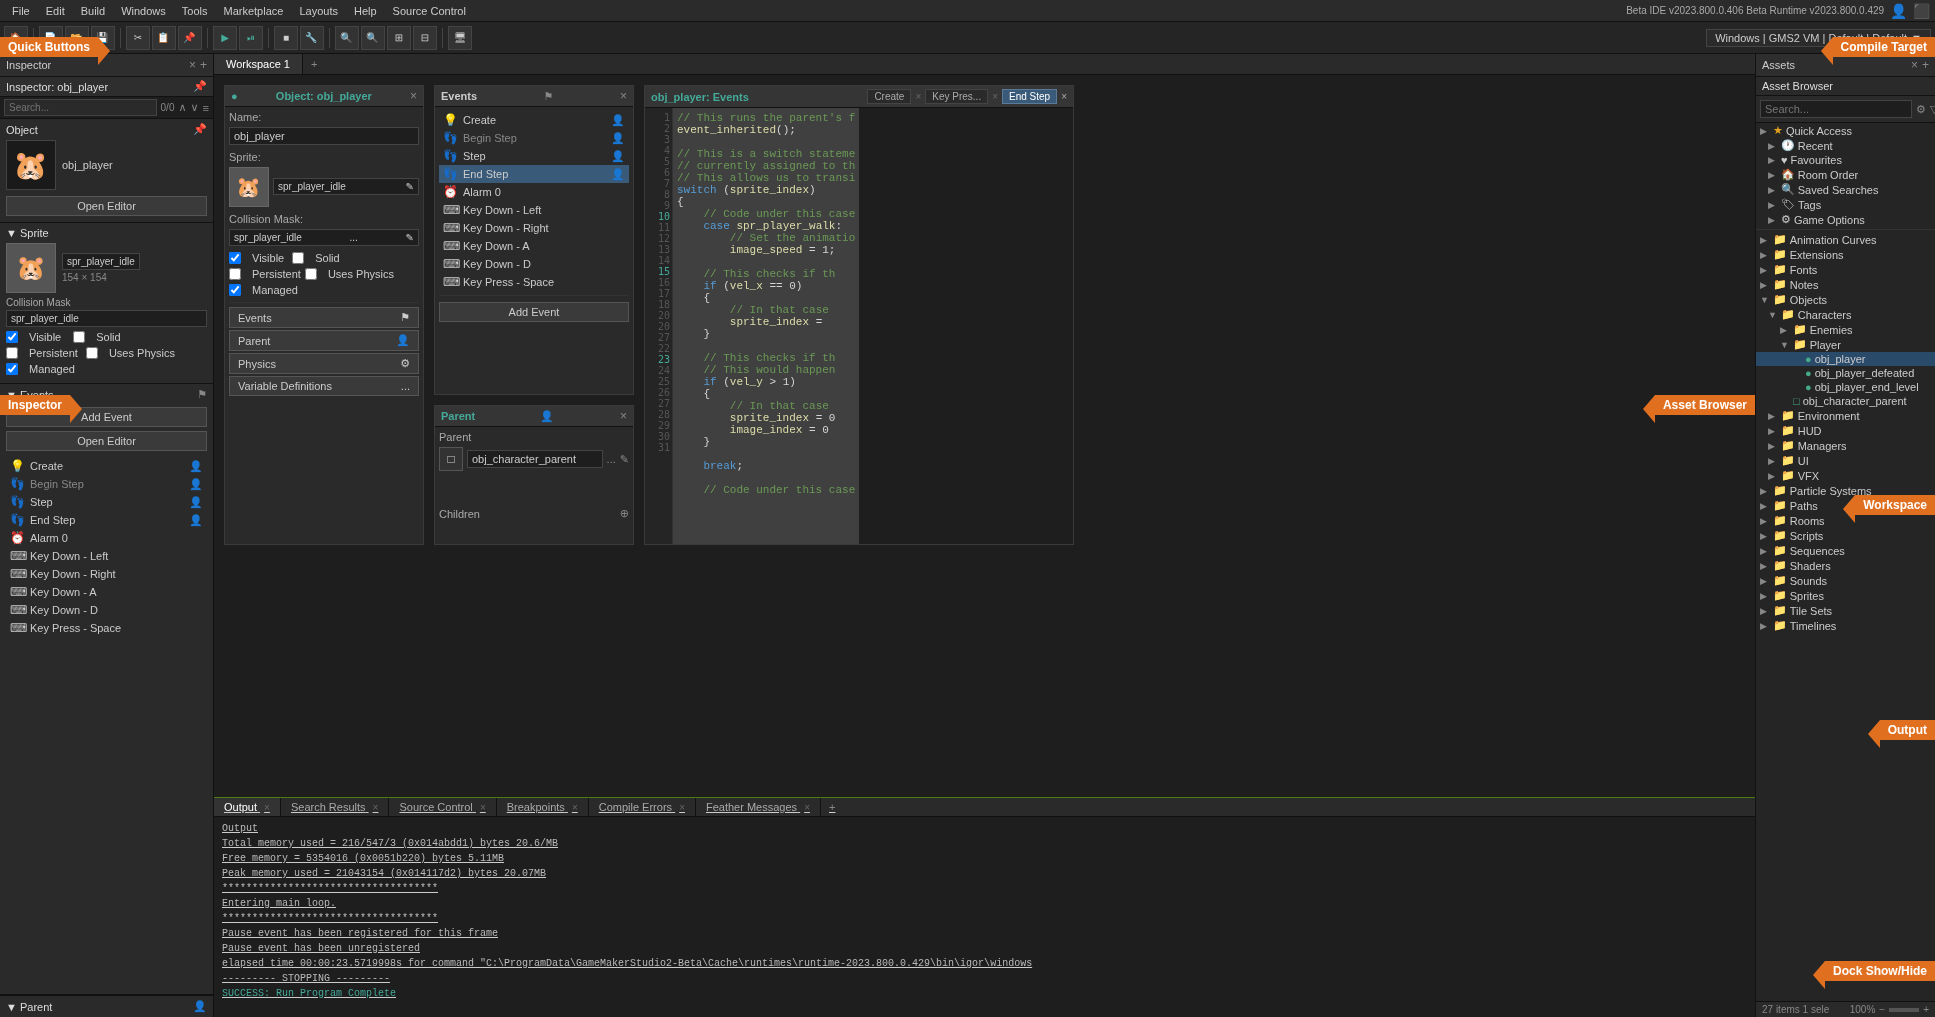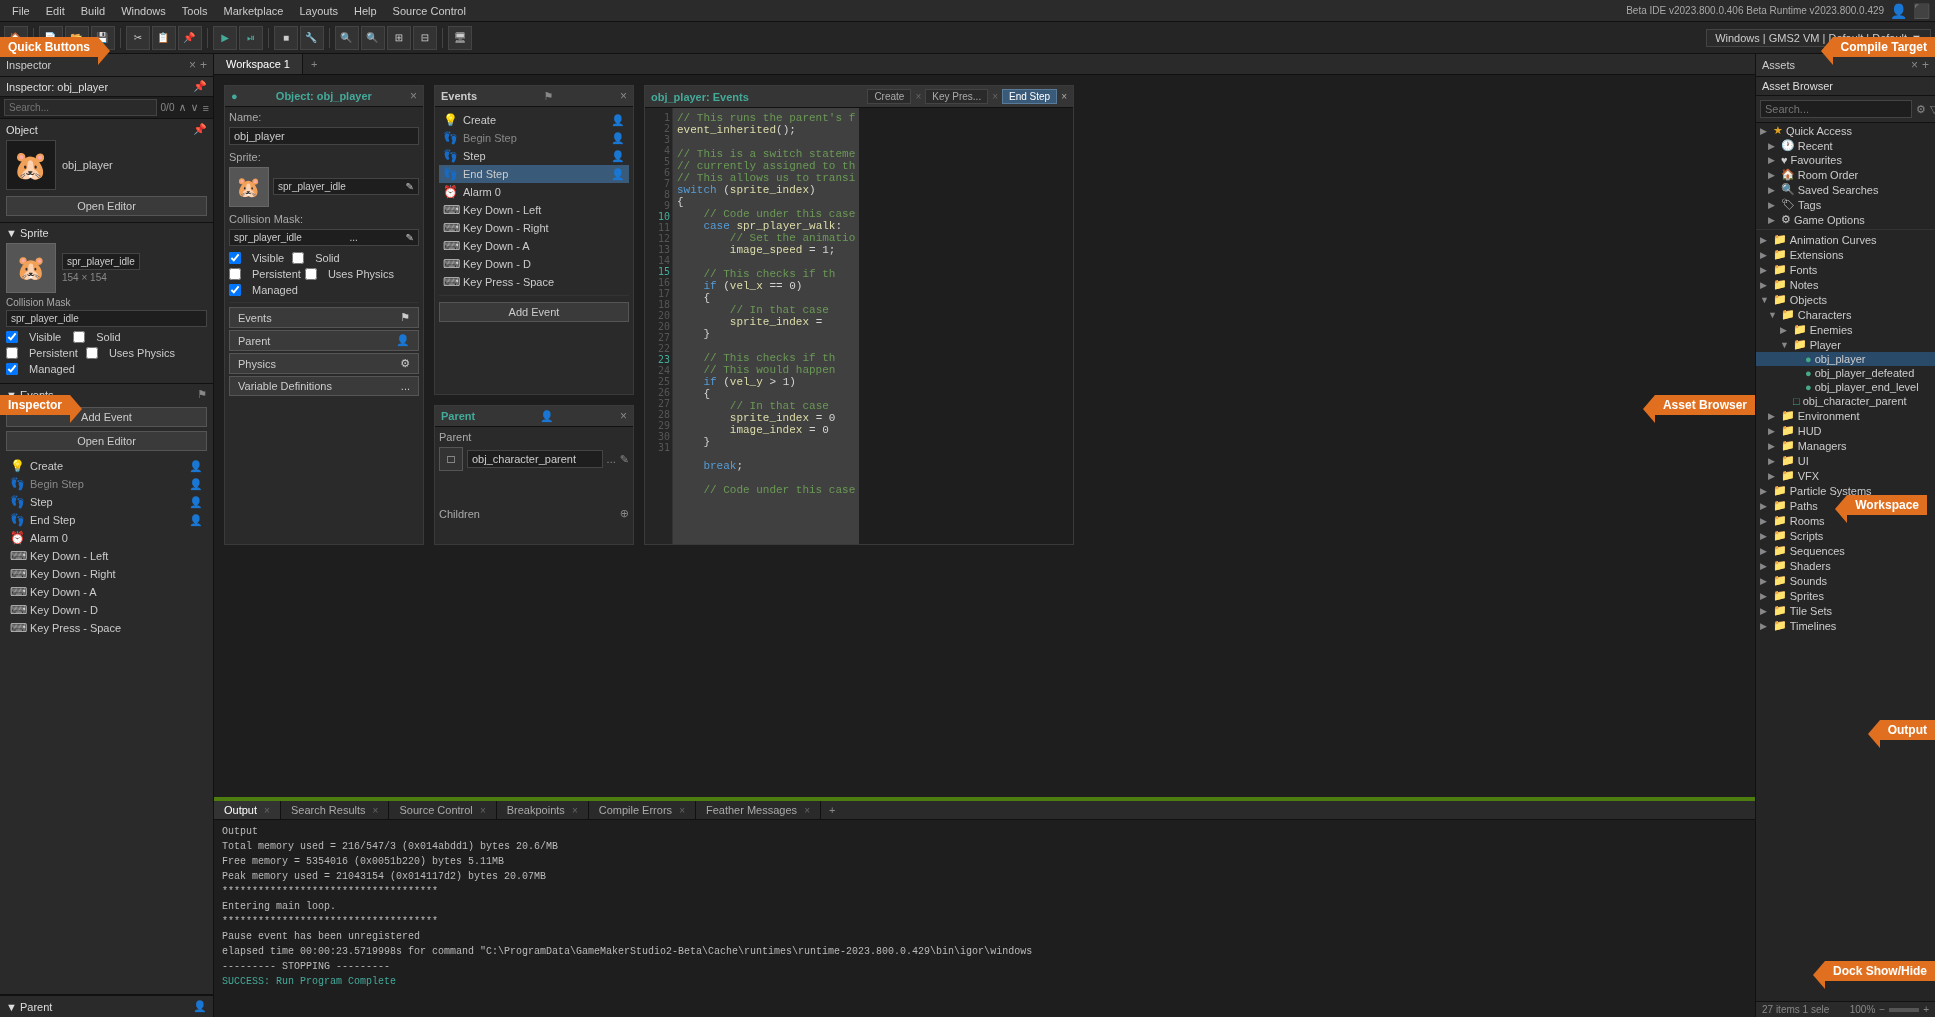--- a/index.html
+++ b/index.html
@@ -236,23 +236,24 @@
       height: 100%;
     }
     .code-green { color: #6a9955; }
     .code-blue { color: #569cd6; }
     .code-yellow { color: #dcdcaa; }
 
     
     .output-panel {
       height: 220px;
       background: #1e1e1e;
-      border-top: 4px solid #4d7c0f;
+      border-top: 1px solid #4d7c0f;
       display: flex;
       flex-direction: column;
+      text-decoration: underline;
     }
     .output-tabs {
       display: flex;
       background: #2a2a2a;
       border-bottom: 1px solid #111;
       overflow: hidden;
     }
     .output-tab {
       padding: 3px 10px;
       color: #aaa;
@@ -371,21 +372,21 @@
       border-bottom: 1px solid #111;
     }
   </style>
 </head>
 <body>
 
 <div class="orange-label right" style="top: 37px; left: 0;">Quick Buttons</div>
 <div class="orange-label left" style="top: 37px; right: 0;">Compile Target</div>
 <div class="orange-label right" style="top: 395px; left: 0;">Inspector</div>
 <div class="orange-label left" style="top: 395px; right: 180px;">Asset Browser</div>
-<div class="orange-label left" style="top: 495px; right: 8px;">Workspace</div>
+<div class="orange-label left" style="top: 495px; right: 0;">Workspace</div>
 <div class="orange-label left" style="top: 720px; right: 0;">Output</div>
 <div class="orange-label left" style="bottom: 36px; right: 0;">Dock Show/Hide</div>
 
 <div class="menubar">
   <div class="menubar-item">File</div>
   <div class="menubar-item">Edit</div>
   <div class="menubar-item">Build</div>
   <div class="menubar-item">Windows</div>
   <div class="menubar-item">Tools</div>
   <div class="menubar-item">Marketplace</div>
@@ -864,20 +865,21 @@
         <div style="padding:3px 8px;color:#888;cursor:pointer;">+</div>
       </div>
       <div class="output-content">
         <div>Output</div>
         <div>Total memory used = 216/547/3 (0x014abdd1) bytes 20.6/MB</div>
         <div>Free memory = 5354016 (0x0051b220) bytes 5.11MB</div>
         <div>Peak memory used = 21043154 (0x014117d2) bytes 20.07MB</div>
         <div>************************************</div>
         <div>Entering main loop.</div>
         <div>************************************</div>
+        <div>Pause event has been registered for this frame</div>
         <div>Pause event has been unregistered</div>
         <div>elapsed time 00:00:23.5719998s for command "C:\ProgramData\GameMakerStudio2-Beta\Cache\runtimes\runtime-2023.800.0.429\bin\igor\windows</div>
         <div>--------- STOPPING ---------</div>
         <div class="success">SUCCESS: Run Program Complete</div>
       </div>
     </div>
   </div>
 
   <div class="asset-panel">
     <div class="panel-header">

